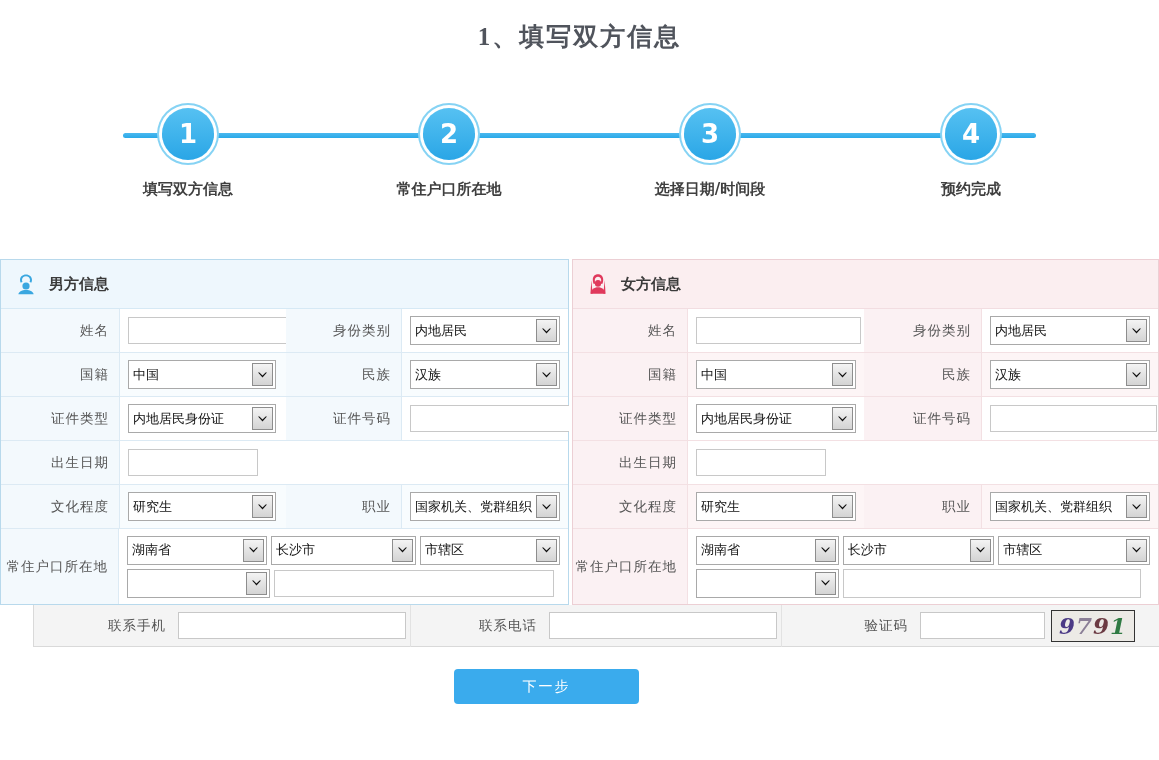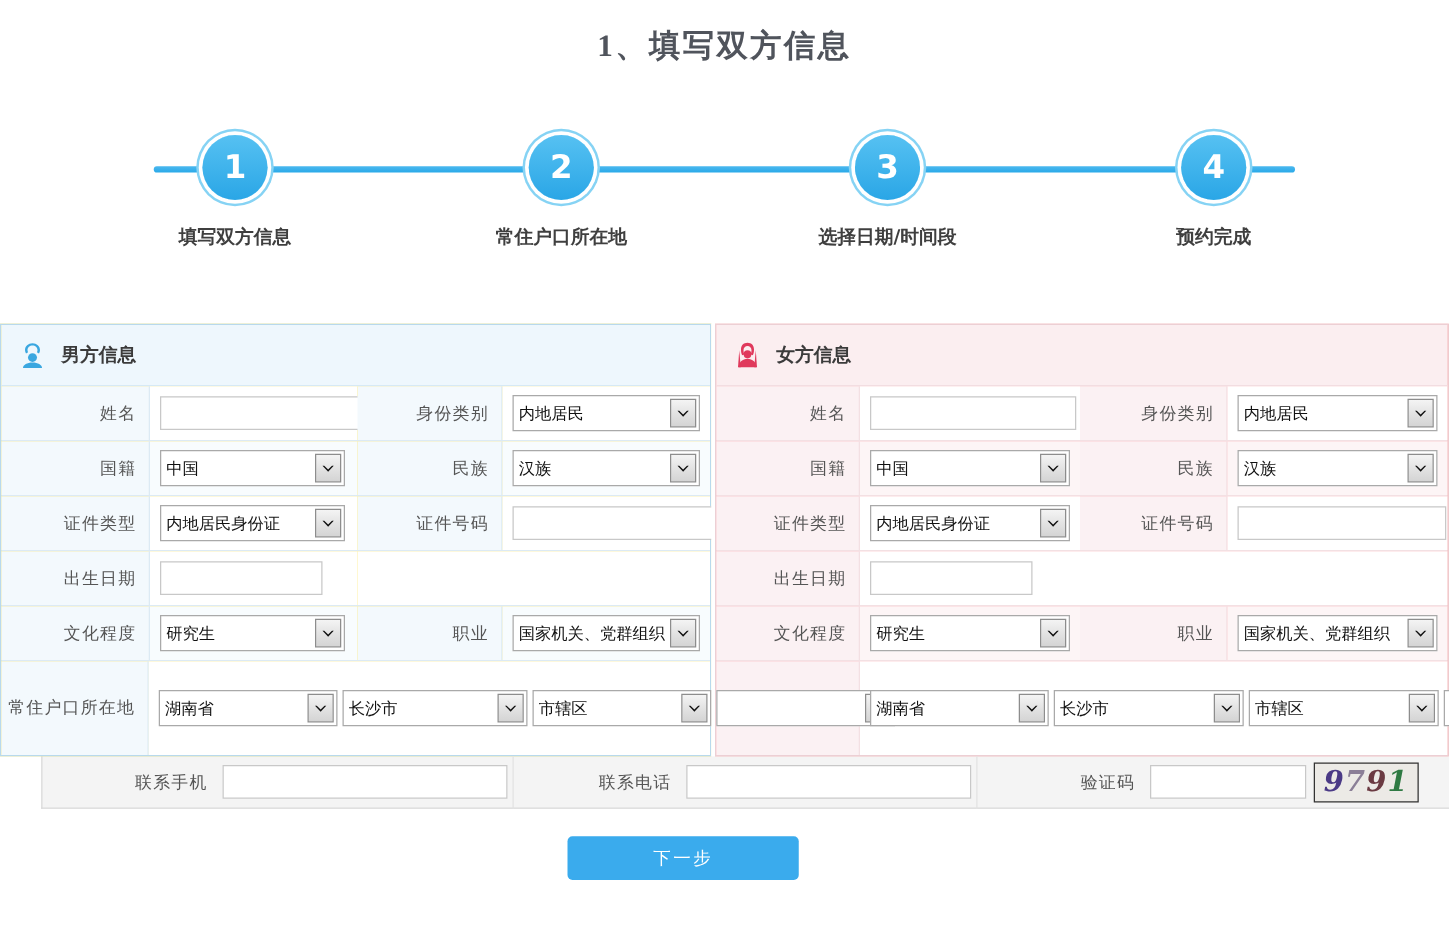--- a/index.html
+++ b/index.html
@@ -207,21 +207,21 @@
     justify-content: center;
   }
   .sel .sel-arrow svg { display:block; }
 
   .sw-160 { width: 160px; }
   .sw-148 { width: 148px; }
   .sw-152 { width: 152px; }
   .sw-169 { width: 169px; }
   .sw-143 { width: 143px; }
 
-  .addr-stack { display:flex; flex-direction: row; gap: 4px; width: 100%; padding: 5px 0; }
+  .addr-stack { display:flex; flex-direction: column; gap: 4px; width: 100%; padding: 5px 0; }
   .addr-line { display: flex; gap: 4px; align-items: center; }
 
   
   .bottombar {
     box-sizing: border-box;
     width: 1159px;
     height: 42px;
     background: #f4f4f4;
     border: 1px solid #d9d9d9;
     border-top: none;

